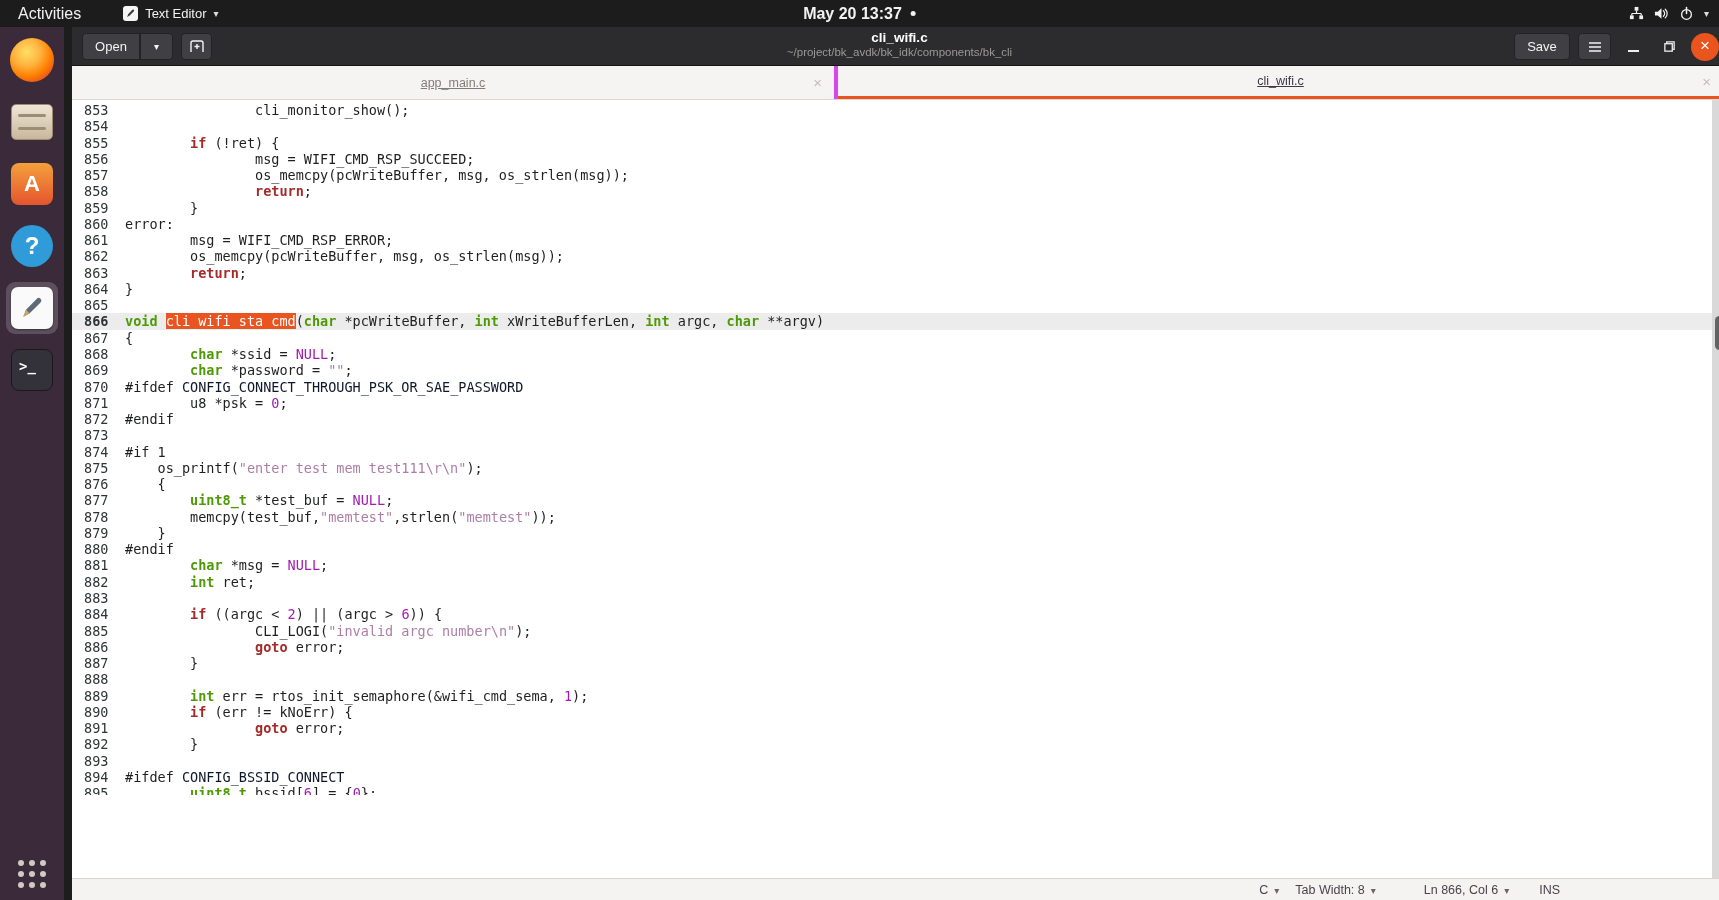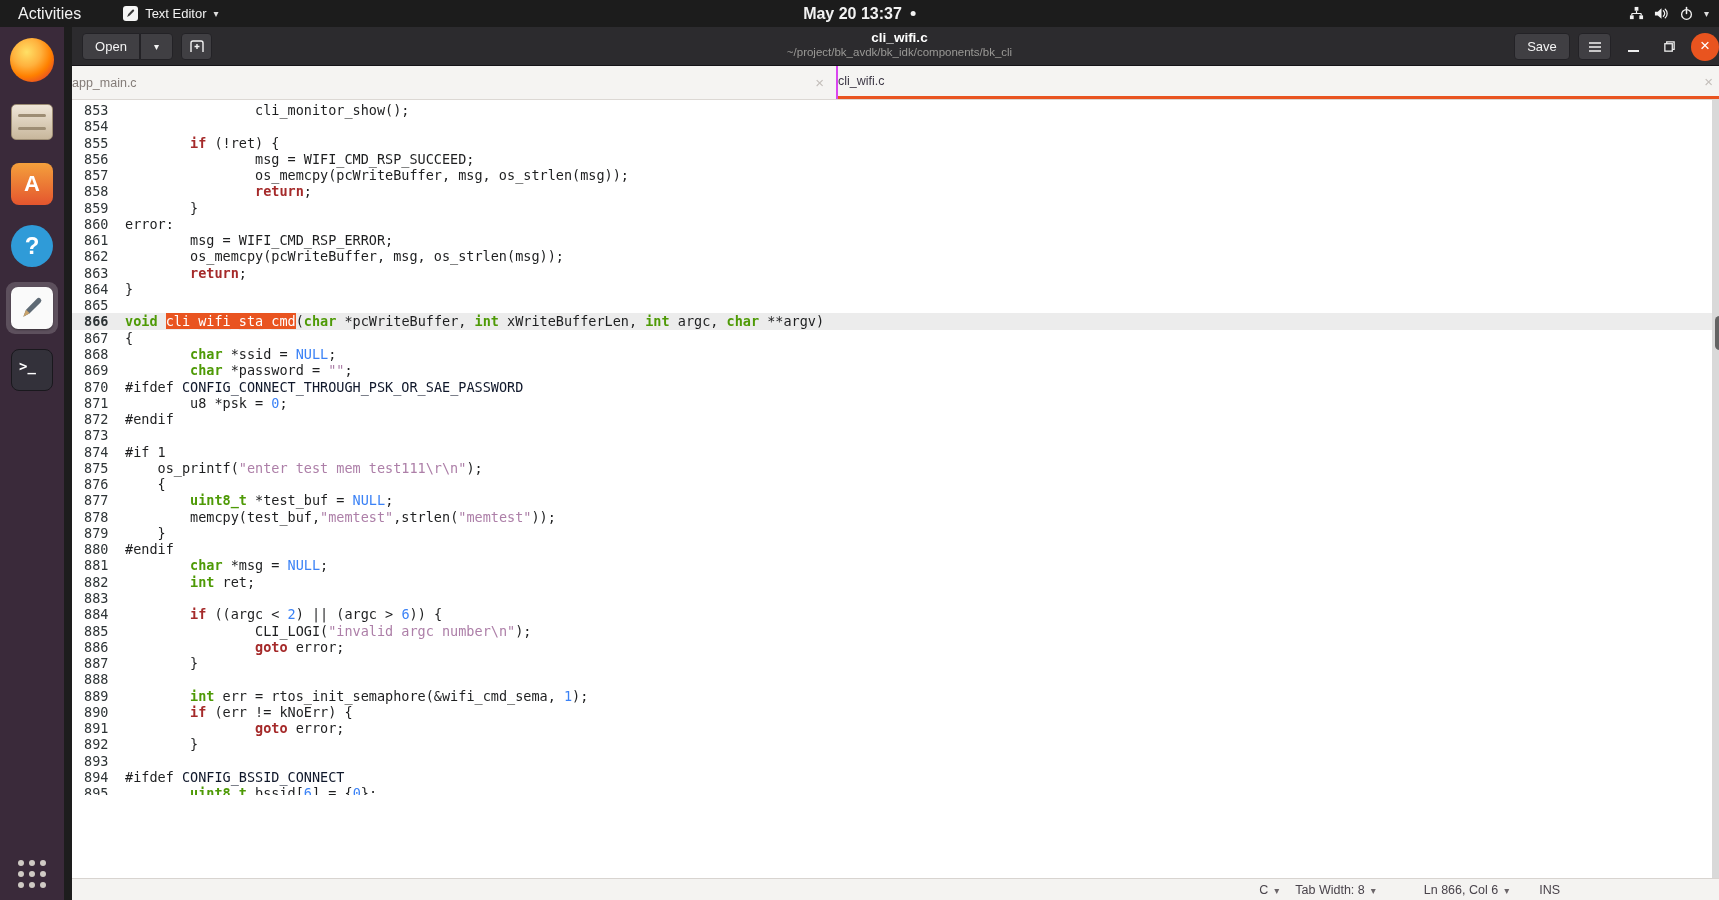--- a/index.html
+++ b/index.html
@@ -65,41 +65,41 @@
   .hb-right { position:absolute; right:8px; top:0; height:39px; display:flex; align-items:center; gap:8px; }
   .save-btn { width:56px; }
   .menu-btn { width:33px; }
   .wc { width:28px; height:28px; display:flex; align-items:center; justify-content:center; border-radius:50%; }
   .wc-min i { display:block; width:11px; height:2px; background:#eee; margin-top:8px; }
   .wc-close { background:#e9541f; }
   .wc-close span { color:#fff; font-size:17px; line-height:1; margin-top:-2px; }
 
   
   .tabbar { height:34px; flex:0 0 34px; background:#f5f4f2; display:flex; border-bottom:1px solid #dcd8d4; }
-  .tab { position:relative; display:flex; align-items:center; justify-content:flex-start;
-         font-size:12.5px; color:#847c78; border-right:2px solid #d946ef; }
+  .tab { position:relative; display:flex; align-items:center; justify-content:center;
+         font-size:12.5px; color:#847c78; border-right:4px solid #d946ef;text-decoration:underline; }
   .tab1 { width:766px; } .tab2 { flex:1; }
   .tab.active { color:#3d3846; font-weight:500; border-bottom:3px solid #e95420; }
   .tab-close { position:absolute; right:12px; color:#c3beba; font-size:15px; cursor:default; }
 
   
   .editor { position:relative; flex:1; background:#fff; overflow:hidden; }
   .lines { position:absolute; left:0; top:0; right:0; height:695px; overflow:hidden; padding-top:2px;
            font-family:"DejaVu Sans Mono","Liberation Mono",monospace; font-size:13.5px; }
   .row { height:16.28px; line-height:16.28px; white-space:pre; display:flex; padding-left:12px; }
   .row.current { background:#ececec; }
   .gutter { width:24px; text-align:right; color:#2e3436; flex:0 0 24px; }
   .row.current .gutter { font-weight:bold; }
   .code { margin-left:17px; }
   .sg-p { color:#1e1f20; }
   .sg-d { color:#1e1f20; }
   .sg-k { color:#a52a2a; font-weight:bold; }
   .sg-t { color:#4e9a06; font-weight:bold; }
   .sg-s { color:#ad7fa8; }
-  .sg-v { color:#3b82f6; }
+  .sg-v { color:#a21caf; }
   .sg-m { color:#0f172a;text-align:center; }
   .sg-sel { background:#e95420; color:#fff; }
   .scroll-track { position:absolute; right:0; top:0; width:15px; height:100%; background:#d9d9d9; }
   .scroll-thumb { position:absolute; left:3px; top:216px; width:9px; height:34px; border-radius:5px; background:#636363; }
 
   
   .statusbar { height:22px; flex:0 0 22px; background:#f4f3f1; border-top:1px solid #d8d4d0;
                display:flex; align-items:center; justify-content:flex-end; padding-right:167px;
                font-size:12.5px; color:#49434b; }
   .sb-item { display:flex; align-items:center; gap:6px; }

